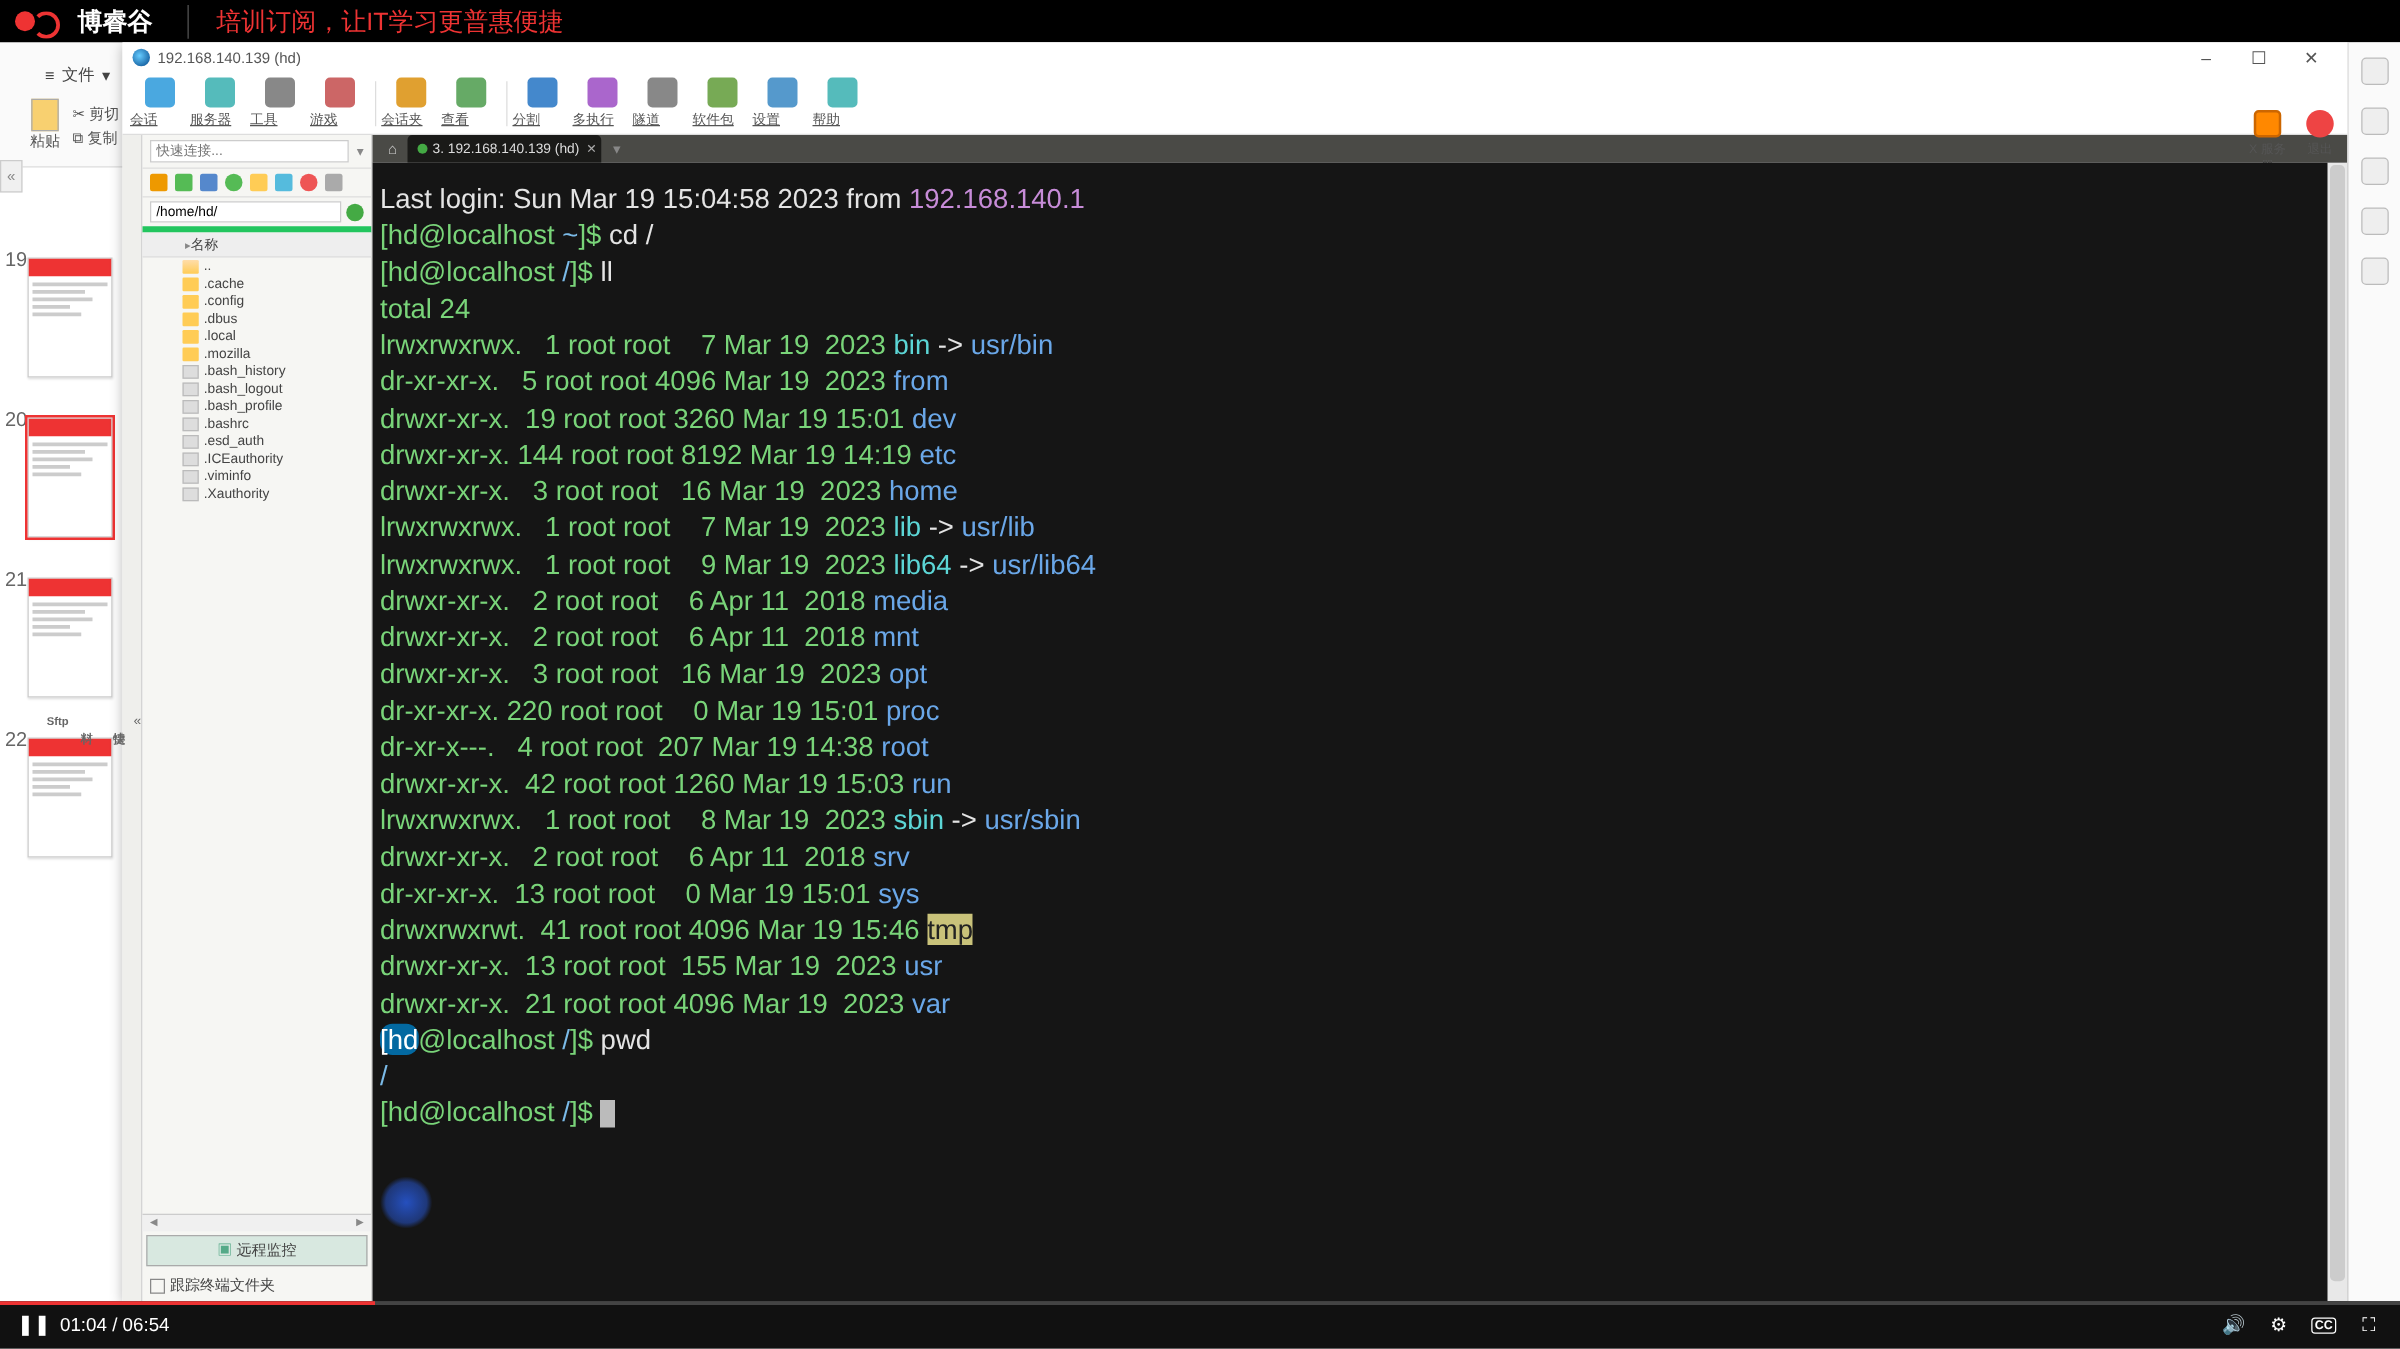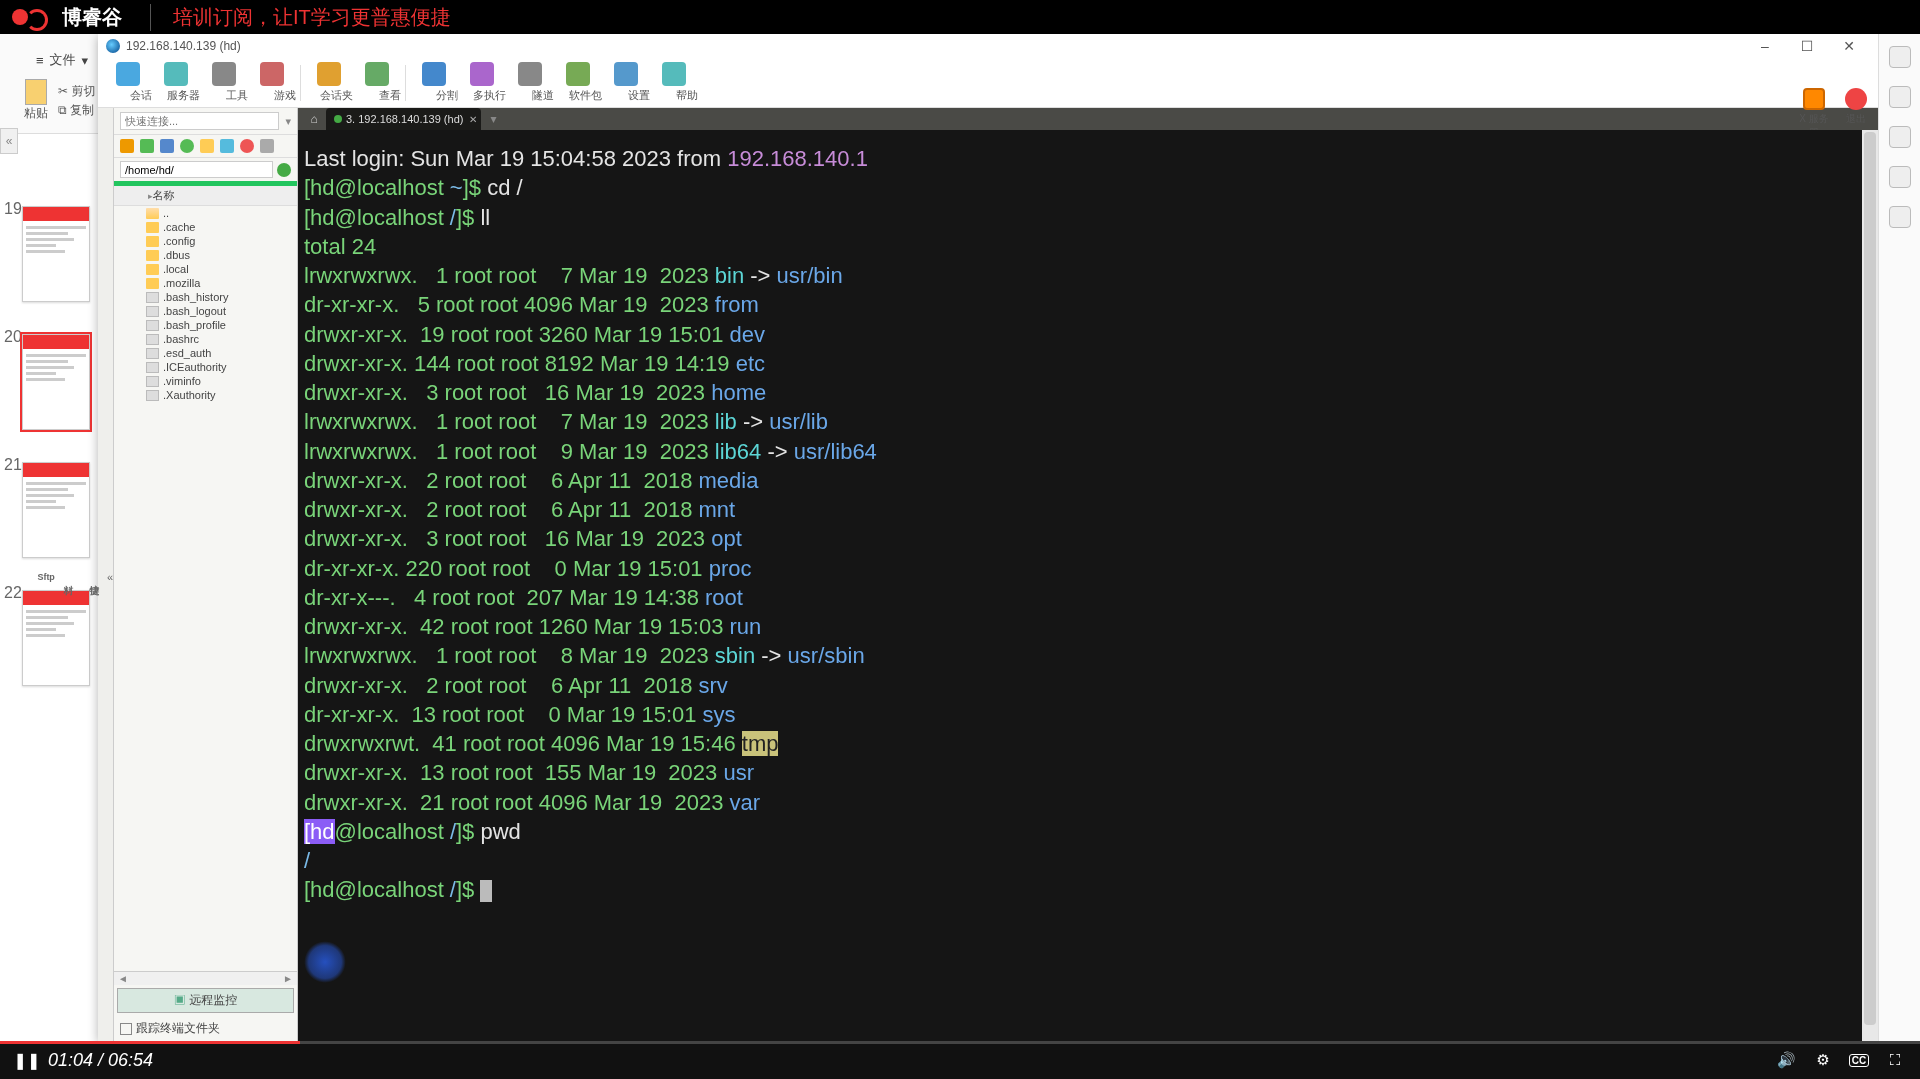--- a/index.html
+++ b/index.html
@@ -31,21 +31,21 @@
 .slide-ln { height: 3px; background: #ccc; margin: 3px 0; }
 
 
 .ssh-window { position: absolute; left: 98px; top: 34px; right: 42px; bottom: 38px; background: #fff; box-shadow: 0 2px 10px rgba(0,0,0,.3); display: flex; flex-direction: column; }
 .ssh-title { height: 24px; background: #fff; display: flex; align-items: center; padding: 0 8px; color: #555; font-size: 12px; }
 .ssh-title .wicon { width: 14px; height: 14px; border-radius: 50%; background: radial-gradient(circle at 40% 40%, #6cf, #048); margin-right: 6px; }
 .ssh-title .spacer { flex: 1; }
 .win-ctrl { width: 42px; height: 22px; text-align: center; line-height: 22px; color: #555; font-size: 14px; }
 
 .ssh-toolbar { height: 50px; display: flex; align-items: center; padding: 0 6px; background: #fff; border-bottom: 1px solid #ddd; }
-.tb-item { width: 48px; text-align: right; font-size: 11px; color: #555; }
+.tb-item { width: 48px; text-align: left; font-size: 11px; color: #555; text-decoration: underline; }
 .tb-ico { width: 24px; height: 24px; margin: 0 auto 2px; border-radius: 4px; }
 .tb-sep { width: 1px; height: 36px; background: #ddd; margin: 0 4px; }
 
 .ssh-body { flex: 1; display: flex; min-height: 0; }
 
 
 .file-panel { width: 184px; background: #f6f6f3; border-right: 1px solid #ccc; display: flex; flex-direction: column; font-size: 11px; color: #444; }
 .quick-row { padding: 4px 6px; display: flex; align-items: center; gap: 6px; border-bottom: 1px solid #ddd; }
 .quick-input { flex: 1; height: 18px; border: 1px solid #ccc; background: #fff; font-size: 11px; padding: 0 4px; color: #aaa; }
 .mini-tb { display: flex; gap: 6px; padding: 4px 6px; border-bottom: 1px solid #ddd; }
@@ -79,36 +79,36 @@
 .tab-x { position: absolute; right: 4px; font-size: 10px; color: #aaa; }
 
 .terminal { flex: 1; background: #151515; color: #ddd; font-family: "Consolas", monospace; font-size: 22px; line-height: 1.33; padding: 14px 10px 8px 6px; white-space: pre; overflow: hidden; position: relative; }
 .terminal .c-green { color: #79d479; }
 .terminal .c-cyan { color: #5cd6d6; }
 .terminal .c-purple { color: #c78cd8; }
 .terminal .c-white { color: #e4e4e4; }
 .terminal .c-blue { color: #6aa7e8; }
 .terminal .c-ltblue { color: #7bbbe8; }
 .terminal .c-hl { background: #c9c27a; color: #222; }
-.terminal .c-sel { background: #8b5cf6; color: #fff; }
+.terminal .c-sel { background: #0369a1; color: #fff; border-radius: 10px; }
 .term-scroll { position: absolute; right: 0; top: 0; bottom: 0; width: 16px; background: #e8e8e8; }
 .term-scroll .thumb { position: absolute; left: 2px; right: 2px; top: 2px; bottom: 16px; background: #ccc; border-radius: 4px; }
 .cursor-blk { display:inline-block; width: 12px; height: 22px; background: #bbb; vertical-align: text-bottom; }
 .click-ring { position: absolute; width: 42px; height: 42px; border-radius: 50%; background: radial-gradient(circle, rgba(40,90,220,.85) 0%, rgba(40,90,220,.5) 55%, transparent 70%); pointer-events: none; }
 
 
 .right-rail { position: absolute; top: 34px; right: 0; width: 42px; bottom: 38px; background: #fafafa; border-left: 1px solid #ddd; display: flex; flex-direction: column; align-items: center; padding-top: 12px; gap: 18px; }
 .rr-ico { width: 22px; height: 22px; border: 1px solid #bbb; border-radius: 4px; background: #eee; }
 
 
 .vid-bar { position: absolute; left: 0; right: 0; bottom: 0; height: 38px; background: #111; display: flex; align-items: center; padding: 0 14px; }
 .vid-bar .prog { position: absolute; top: 0; left: 0; right: 0; height: 3px; background: #444; }
 .vid-bar .prog-fill { height: 100%; background: #e33; width: 15.6%; }
 .vb-btn { width: 26px; height: 26px; color: #fff; display: flex; align-items: center; justify-content: center; font-size: 16px; }
-.vb-time { color: #fff; font-size: 18px; margin-left: 8px; font-style: italic; }
+.vb-time { color: #fff; font-size: 15px; margin-left: 8px; }
 .vb-spacer { flex: 1; }
 .vb-ico { width: 22px; height: 22px; color: #fff; margin-left: 14px; display: flex; align-items: center; justify-content: center; font-size: 15px; border: 1px solid transparent; }
 .cc-box { border: 1.5px solid #fff; border-radius: 3px; font-size: 10px; padding: 0 2px; font-weight: 600; }
 
 .xserv { position: absolute; right: 6px; top: 54px; display: flex; gap: 10px; }
 .xserv div { width: 32px; text-align: center; font-size: 10px; color: #555; }
 .xserv .ico { width: 22px; height: 22px; margin: 0 auto 2px; border-radius: 4px; }
 </style>
 </head>
 <body>

